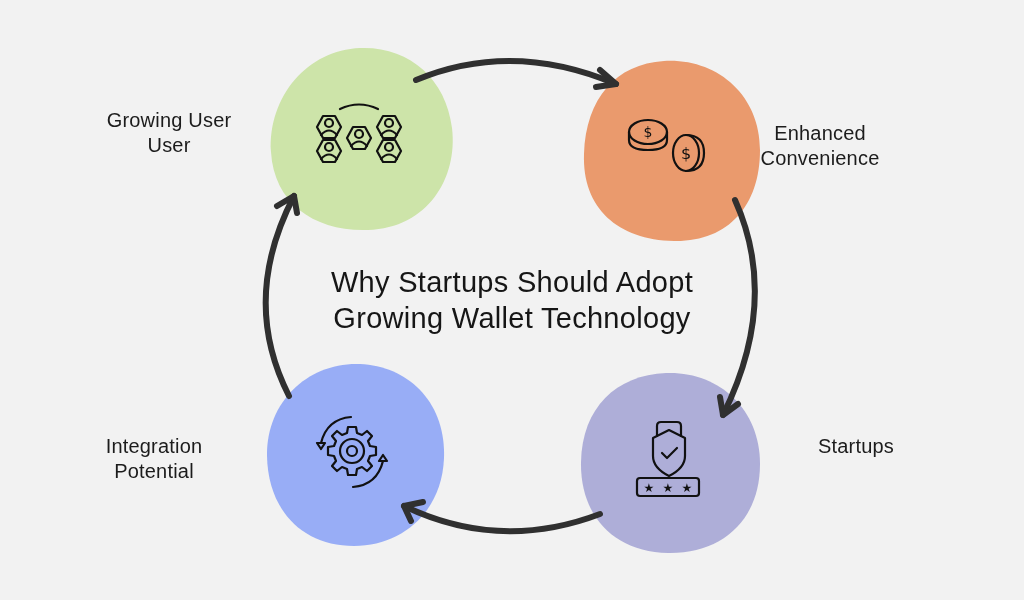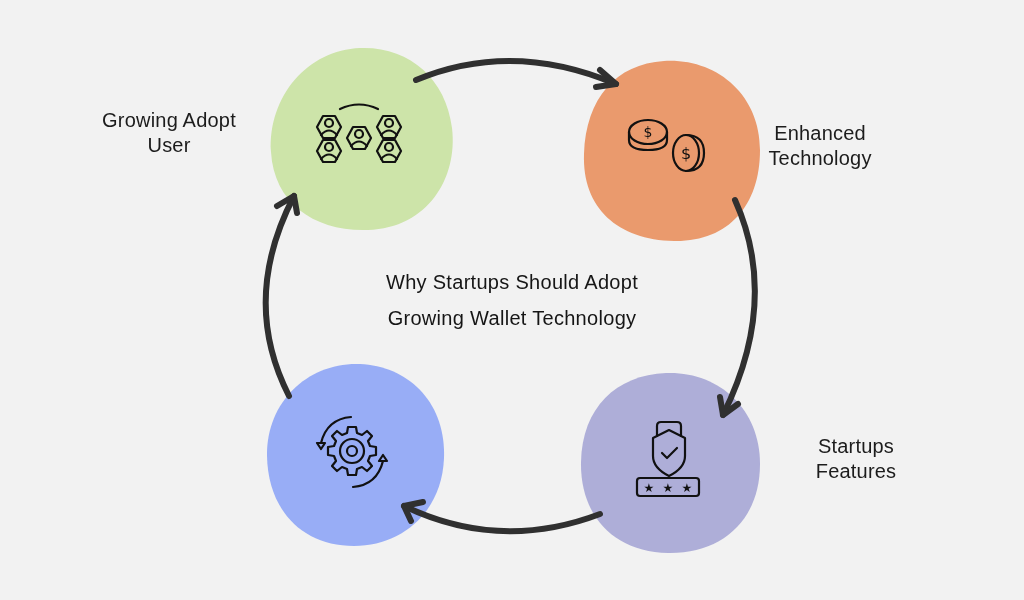--- a/index.html
+++ b/index.html
@@ -20,21 +20,21 @@
       line-height: 25px;
       text-align: center;
       color: #1c1c1c;
       letter-spacing: 0.2px;
     }
     .label span { display: block; }
     .title {
       position: absolute;
       left: 262px; top: 264px; width: 500px;
       text-align: center;
-      font-size: 20px;
+      font-size: 29px;
       line-height: 36px;
       color: #161616;
       letter-spacing: 0.3px;
     }
     .title span { display: block; }
     .arrows { position: absolute; left: 0; top: 0; pointer-events: none; }
   </style>
 </head>
 <body>
 
@@ -138,30 +138,33 @@
 
       <path d="M600 514 Q500 552 404 506"></path>
       <path d="M423 502 L404 506 L411 521"></path>
 
       <path d="M289 396 Q240 300 294 196"></path>
       <path d="M277 206 L294 196 L297 213"></path>
     </g>
   </svg>
 
   <div class="label" style="left:84px; top:108px; width:170px;">
-    <span>Growing Adopt</span>
+    <span>Growing User</span>
     <span>User</span>
   </div>
   <div class="label" style="left:740px; top:121px; width:160px;">
     <span>Enhanced</span>
-    <span>Technology</span>
+    <span>Convenience</span>
   </div>
   <div class="label" style="left:786px; top:434px; width:140px;">
     <span>Startups</span>
-    <span>Features</span>
+  </div>
+  <div class="label" style="left:84px; top:434px; width:140px;">
+    <span>Integration</span>
+    <span>Potential</span>
   </div>
 
   <div class="title">
     <span>Why Startups Should Adopt</span>
     <span>Growing Wallet Technology</span>
   </div>
 
 </div>
 
 </body></html>

